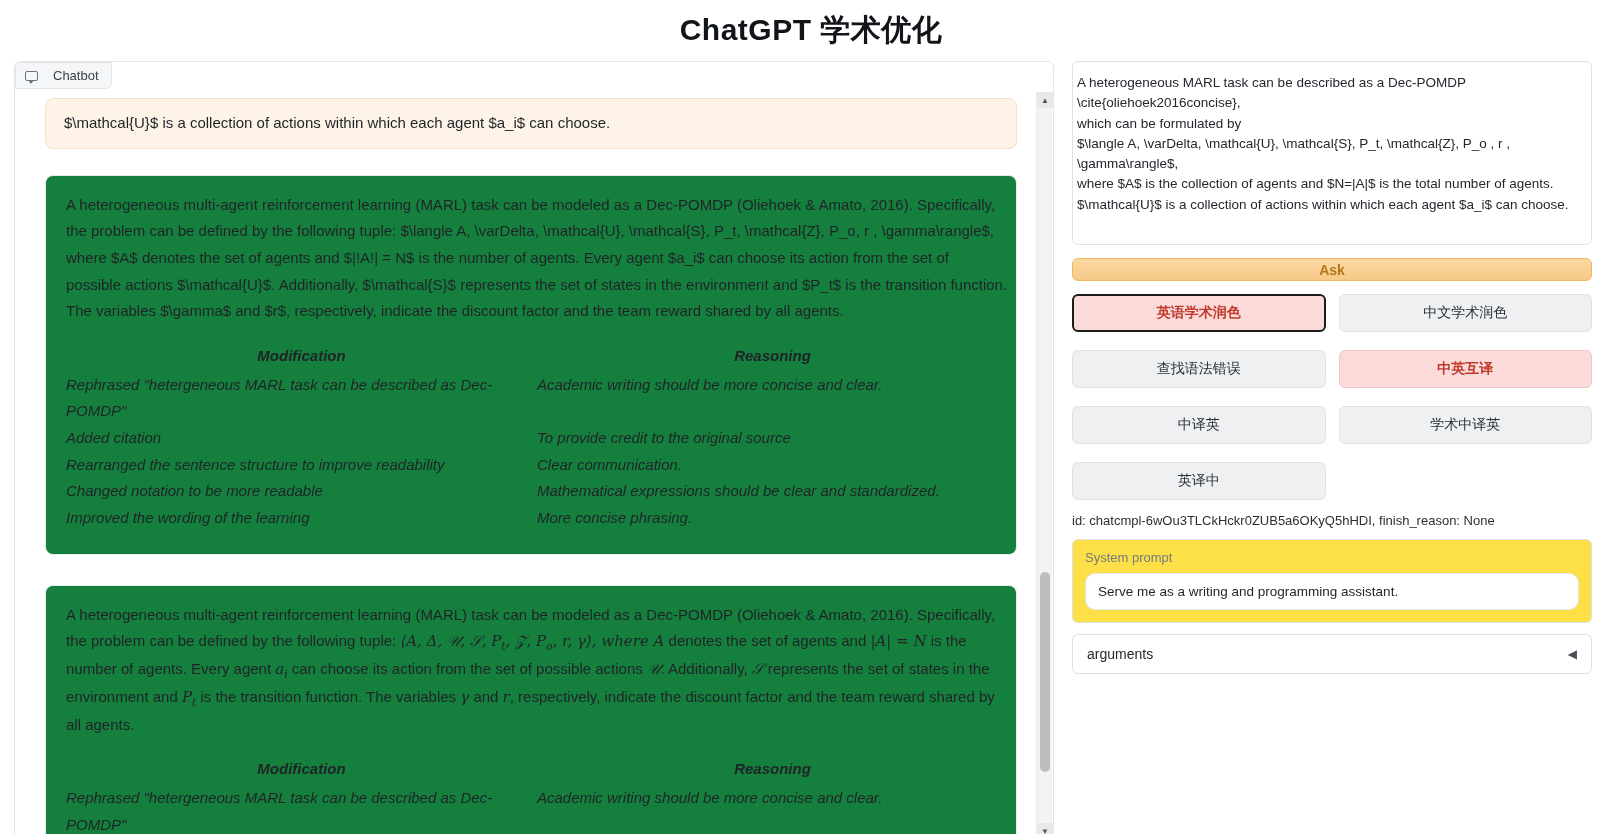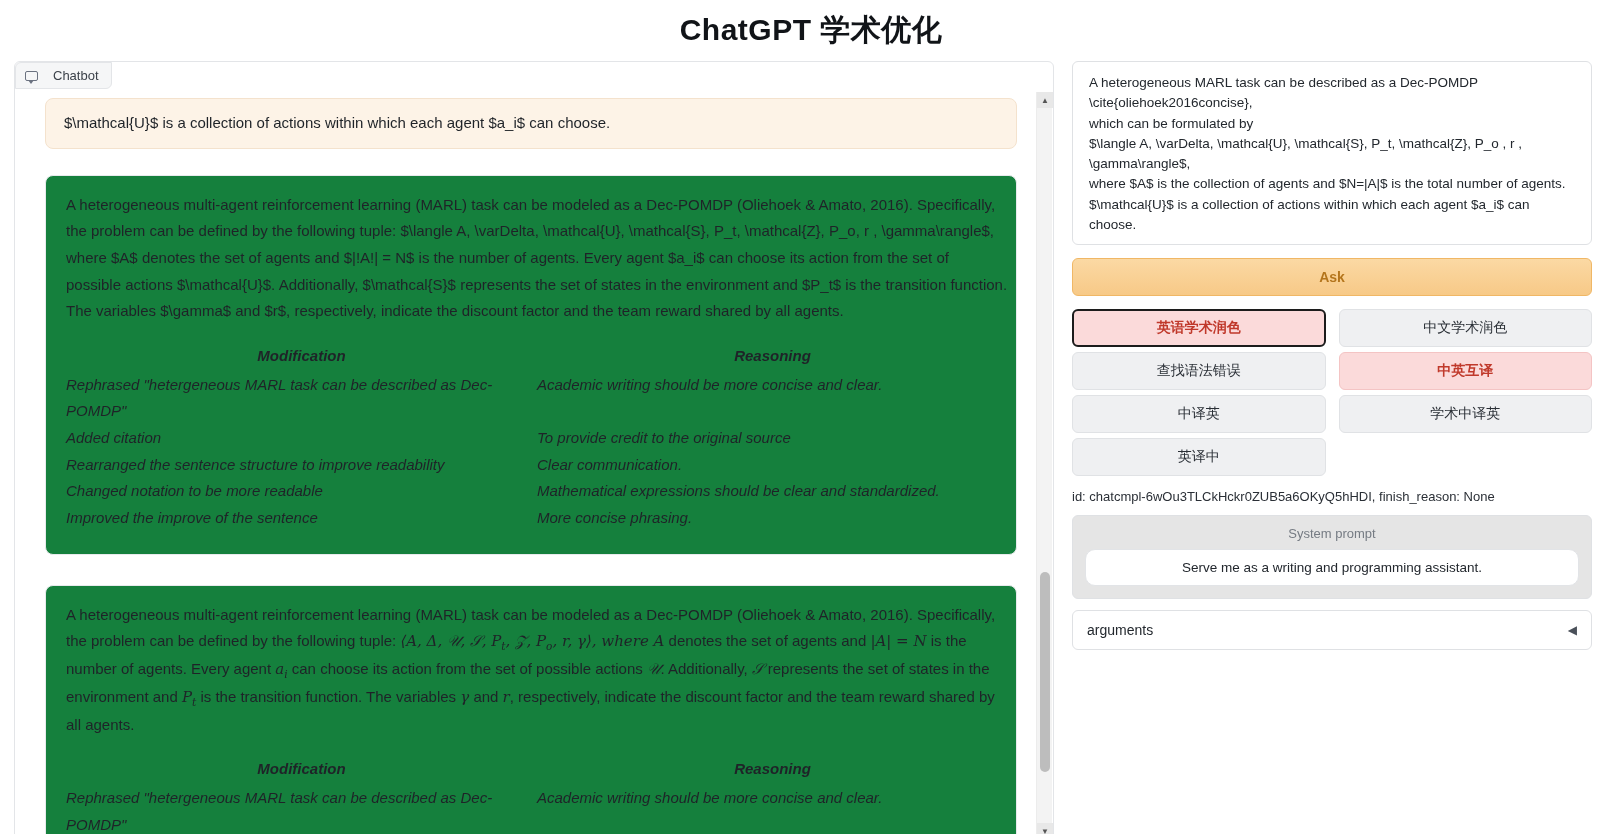--- a/index.html
+++ b/index.html
@@ -151,47 +151,47 @@
   }
 
   
   .side-panel {
     width: 520px;
   }
   .prompt-box {
     border: 1px solid #dfe1e4;
     border-radius: 6px;
     background: #fff;
-    padding: 11px 16px;
+    padding: 11px 4px;
     font-size: 13.5px;
     line-height: 1.5;
     color: #23282e;
     height: 184px;
     overflow: hidden;
     white-space: pre-wrap;
   }
   .ask-btn {
     margin-top: 13px;
     width: 100%;
-    height: 38px;
+    height: 23px;
     border-radius: 6px;
     border: 1px solid #f0b765;
     background: linear-gradient(180deg, #fbd9a4 0%, #f7c987 100%);
     color: #b4751c;
     font-size: 14px;
     font-weight: bold;
     display: flex; align-items: center; justify-content: center;
     cursor: pointer;
   }
 
   .btn-grid {
     margin-top: 13px;
     display: grid;
     grid-template-columns: 1fr 1fr;
-    gap: 5px 13px;
+    gap: 18px 13px;
   }
   .gbtn {
     height: 38px;
     border-radius: 6px;
     border: 1px solid #e0e2e5;
     background: #eff0f2;
     color: #2a2f36;
     font-size: 14px;
     display: flex; align-items: center; justify-content: center;
     cursor: pointer;
@@ -212,23 +212,22 @@
   .meta-line {
     margin-top: 13px;
     font-size: 13px;
     color: #2a2f36;
   }
 
   .sysprompt-card {
     margin-top: 11px;
     border: 1px solid #dfe1e4;
     border-radius: 6px;
-    background: #e5e5e5;
+    background: #fde047;
     padding: 10px 12px 12px 12px;
-    text-align: center;
   }
   .sysprompt-label {
     font-size: 13px;
     color: #757b83;
     margin-bottom: 8px;
   }
   .sysprompt-input {
     border: 1px solid #e2e4e7;
     border-radius: 10px;
     background: #fff;
@@ -294,21 +293,21 @@
               </tr>
               <tr>
                 <td>Rearranged the sentence structure to improve readability</td>
                 <td>Clear communication.</td>
               </tr>
               <tr>
                 <td>Changed notation to be more readable</td>
                 <td>Mathematical expressions should be clear and standardized.</td>
               </tr>
               <tr>
-                <td>Improved the improve of the sentence</td>
+                <td>Improved the wording of the learning</td>
                 <td>More concise phrasing.</td>
               </tr>
             </tbody>
           </table>
         </div>
 
         <div class="msg-user" style="margin-top:30px;">
           <p><span>A heterogeneous multi-agent reinforcement learning (MARL) task can be modeled as a Dec-POMDP (Oliehoek &amp; Amato, 2016). Specifically, the problem can be defined by the following tuple: </span><span class="mathy"><span>⟨A, Δ, 𝒰, 𝒮, P</span><sub>t</sub><span>, 𝒵, P</span><sub>o</sub><span>, r, γ⟩, where </span></span><span class="mathy">A</span><span> denotes the set of agents and </span><span class="mathy">|A| = N</span><span> is the number of agents. Every agent </span><span class="mathy"><span>a</span><sub>i</sub></span><span> can choose its action from the set of possible actions </span><span class="mathy">𝒰</span><span>. Additionally, </span><span class="mathy">𝒮</span><span> represents the set of states in the environment and </span><span class="mathy"><span>P</span><sub>t</sub></span><span> is the transition function. The variables </span><span class="mathy">γ</span><span> and </span><span class="mathy">r</span><span>, respectively, indicate the discount factor and the team reward shared by all agents.</span></p>
 
           <table class="modtable">

